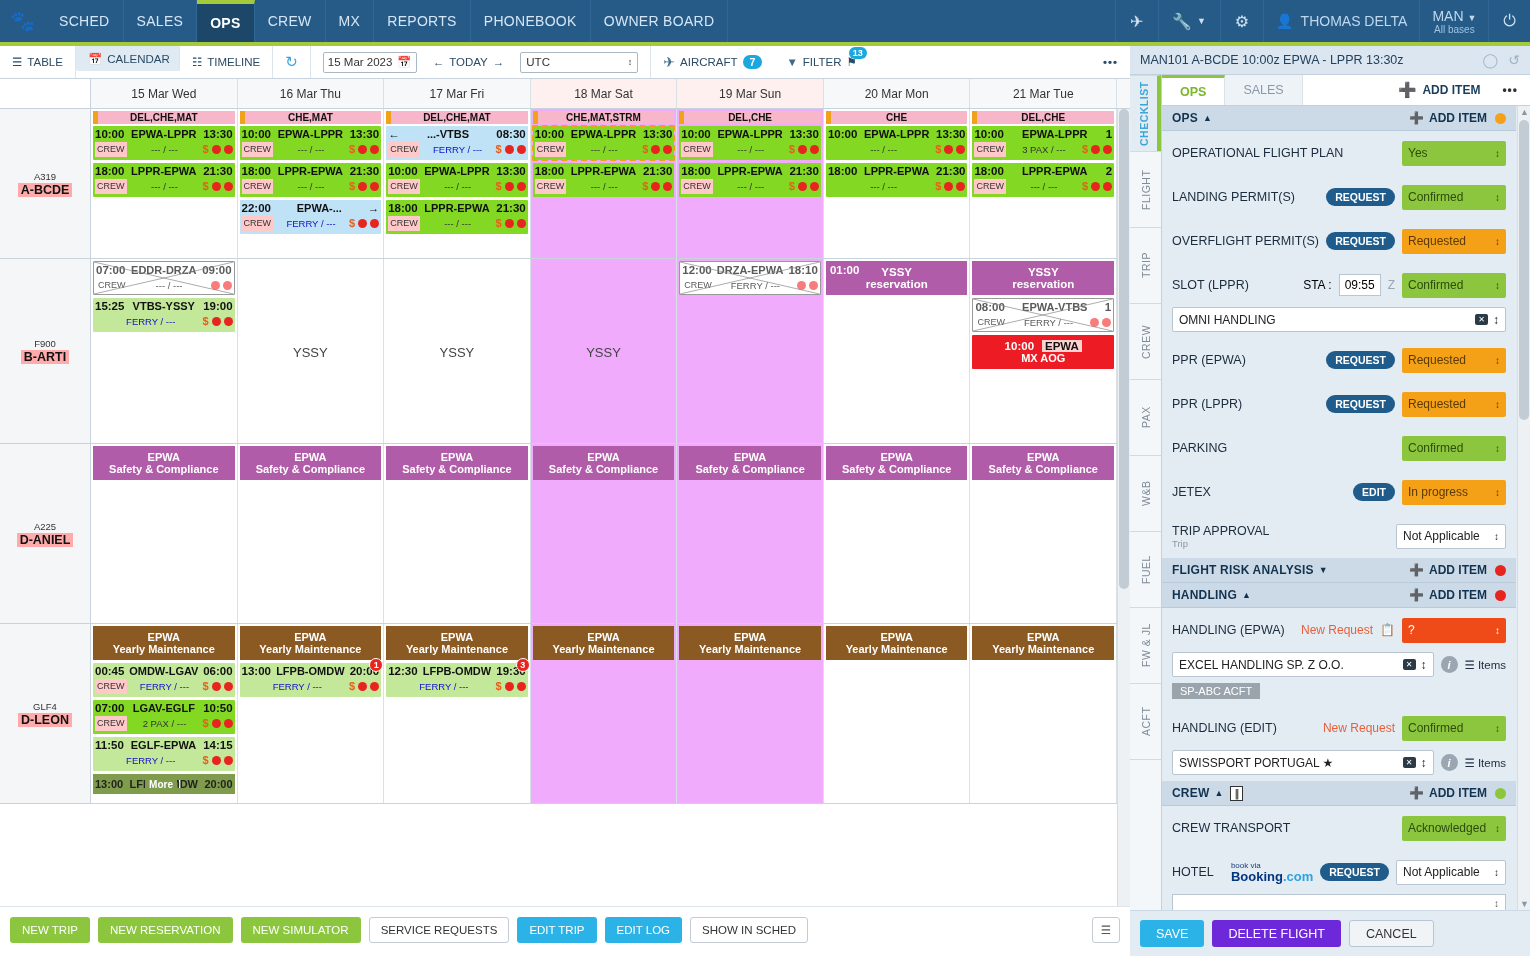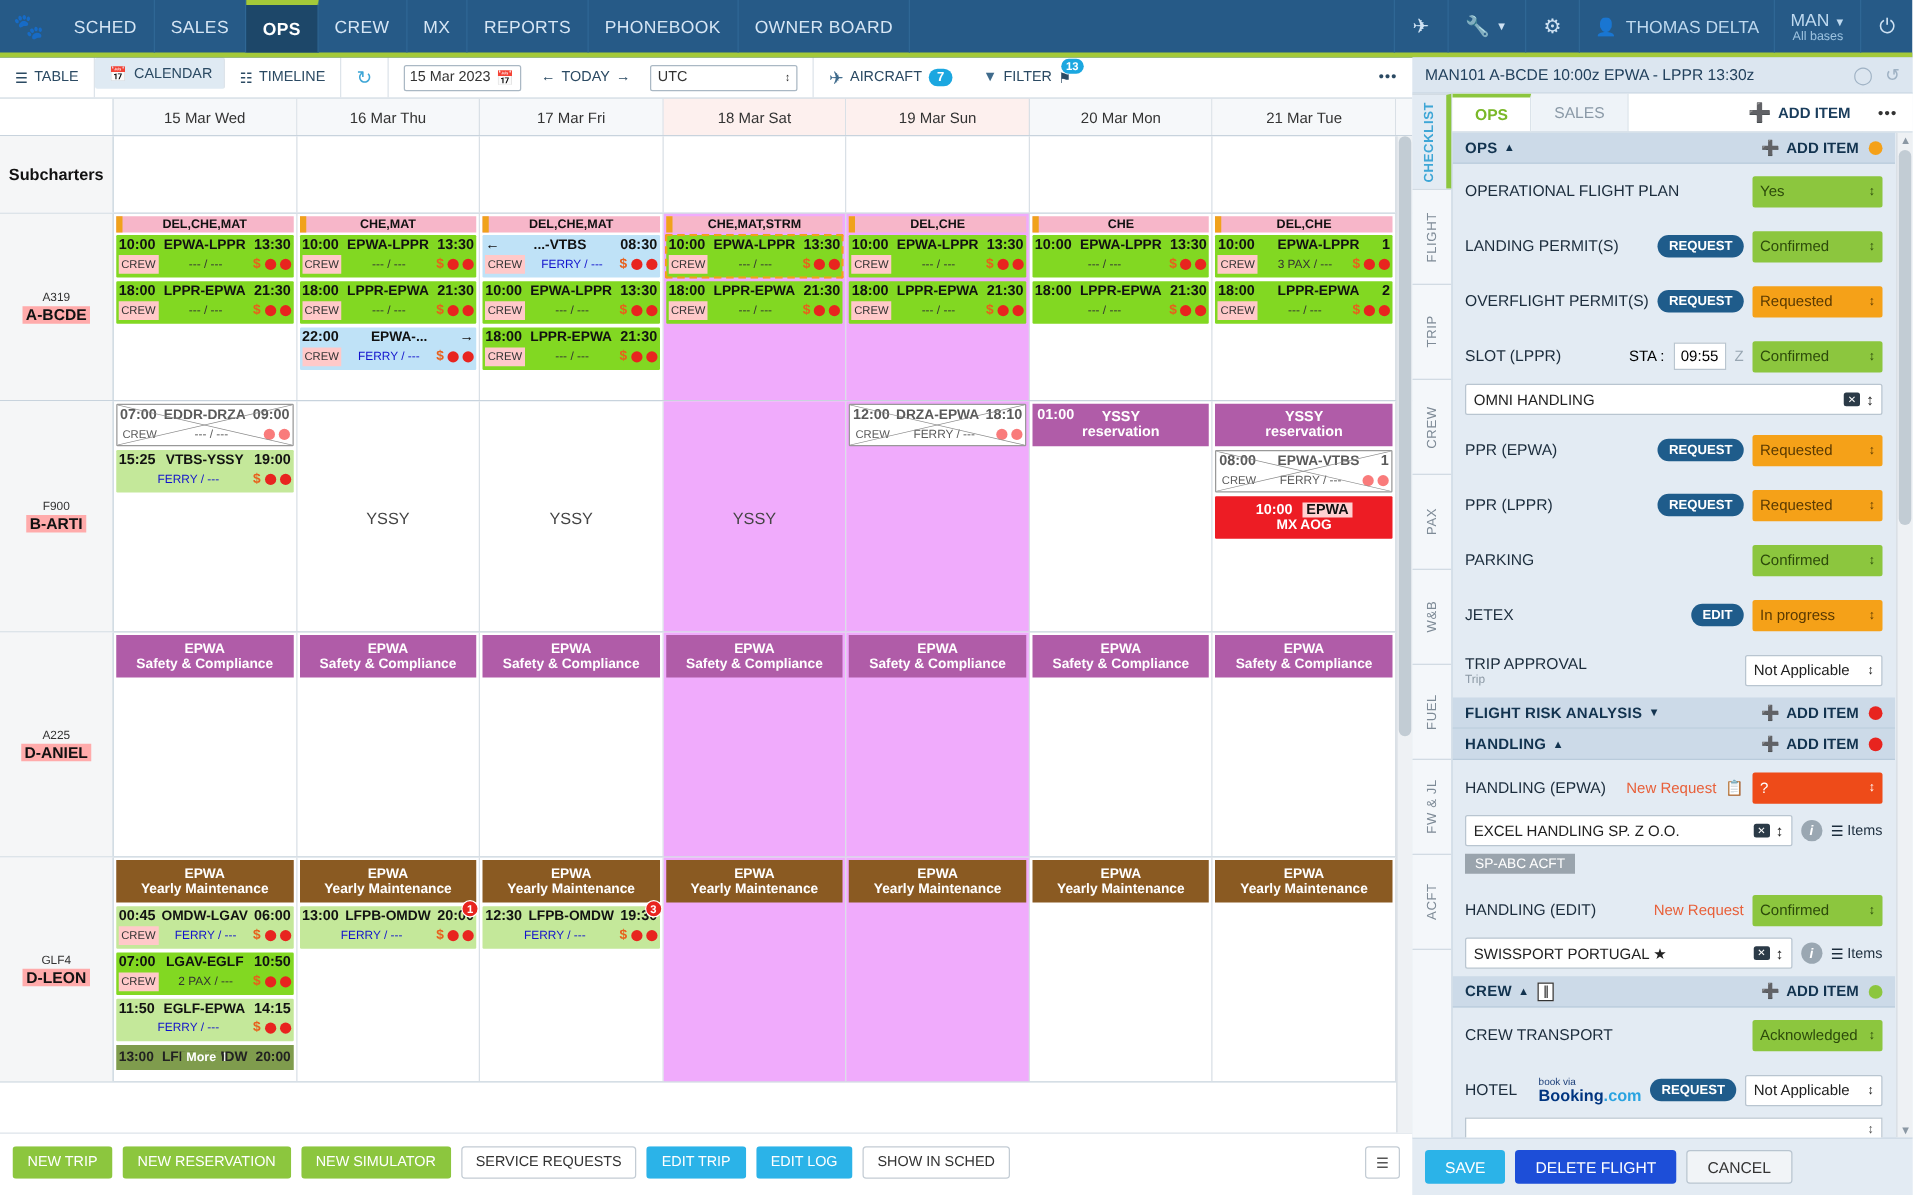--- a/index.html
+++ b/index.html
@@ -257,21 +257,21 @@
   .booking { display:flex; flex-direction: column; line-height: 1;}
   .booking .b1 { font-size: 8px; color: #1b3e78;}
   .booking .b2 { font-size: 13px; font-weight: bold; color: #003580;}
   .booking .b2 i { color: #2aa3e0; font-style: normal; text-align: right;}
   #rp-foot {
     height: 46px; display: flex; align-items: center; gap: 8px; padding: 0 10px;
     background: #e3ebf3; border-top: 1px solid #ccd8e3;
   }
   #rp-foot .fbtn { height: 27px; padding: 0 16px; display: flex; align-items: center; font-size: 12.5px; border-radius: 3px; cursor: pointer; }
   #rp-foot .fbtn.save { background: #2bb3e8; color: #fff; }
-  #rp-foot .fbtn.del { background: #1d4ed8; color: #fff; }
+  #rp-foot .fbtn.del { background: #6d28d9; color: #fff; }
   #rp-foot .fbtn.cancel { background: #f1f4f7; color: #333; border: 1px solid #b9c5d0; }
   .rp-scrollbar { position: absolute; right: 0; top: 0; bottom: 0; width: 13px; background: #eef1f4; border-left: 1px solid #d5dce2; }
   .rp-scrollbar .thumb { position: absolute; top: 14px; left: 1px; width: 10px; height: 300px; background: #c2ccd4; border-radius: 5px; }
   .rp-scrollbar .ar { position:absolute; left:2px; color:#8b98a4; font-size:9px;}
   .partialsel { height: 18px; background: #fff; border: 1px solid #b9c5d0; margin: 0 10px; display:flex; align-items:center; justify-content:flex-end; padding-right:6px; font-size:10px; color:#555;}
 </style>
 </head>
 <body>
 
 <div id="topnav">
@@ -371,33 +371,20 @@
       <div class="hdrcell">15 Mar Wed</div>
       <div class="hdrcell">16 Mar Thu</div>
       <div class="hdrcell">17 Mar Fri</div>
       <div class="hdrcell weekend">18 Mar Sat</div>
       <div class="hdrcell weekend">19 Mar Sun</div>
       <div class="hdrcell">20 Mar Mon</div>
       <div class="hdrcell">21 Mar Tue</div>
       <div style="width:13px;flex:none;background:#f6f8fa"></div>
     </div>
 
-    <div class="acrow" style="height:62px">
-      <div class="aclabel sub">
-          <span>Subcharters</span>
-        </div>
-      <div class="daycell"></div>
-      <div class="daycell"></div>
-      <div class="daycell"></div>
-      <div class="daycell"></div>
-      <div class="daycell"></div>
-      <div class="daycell"></div>
-      <div class="daycell"></div>
-      <div style="width:13px;flex:none"></div>
-    </div>
 
     <div class="acrow" style="height:150px">
       <div class="aclabel">
         <div class="t">A319</div>
         <div class="r">A-BCDE</div>
       </div>
       <div id="abcde-days" style="display:flex;flex:1">
           <div class="daycell">
             <div class="labelbar">
               <div class="lft"></div>

